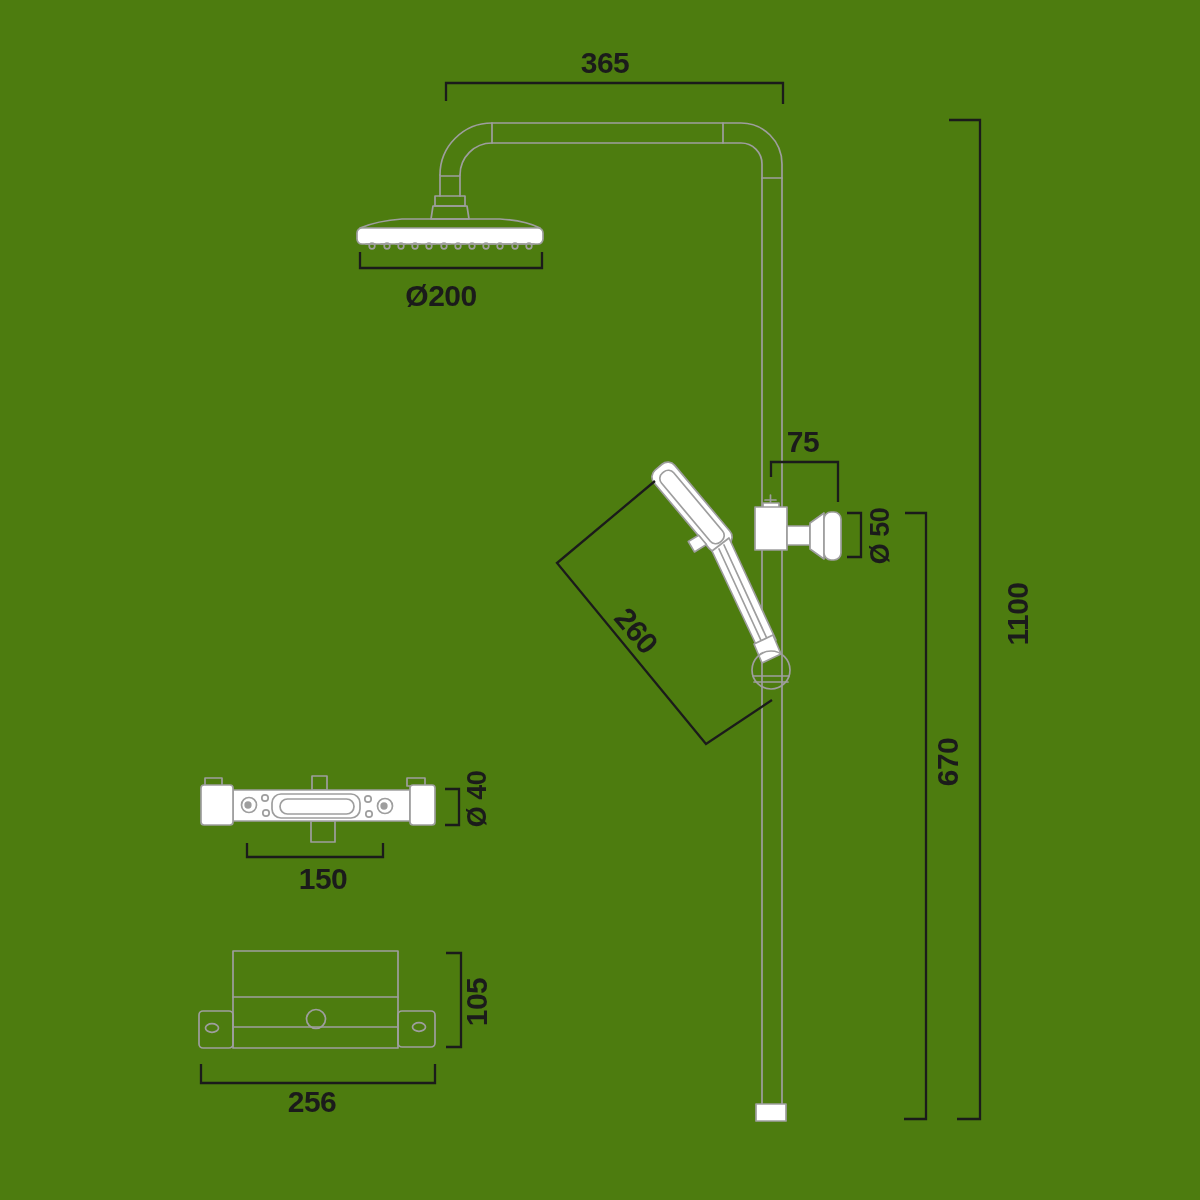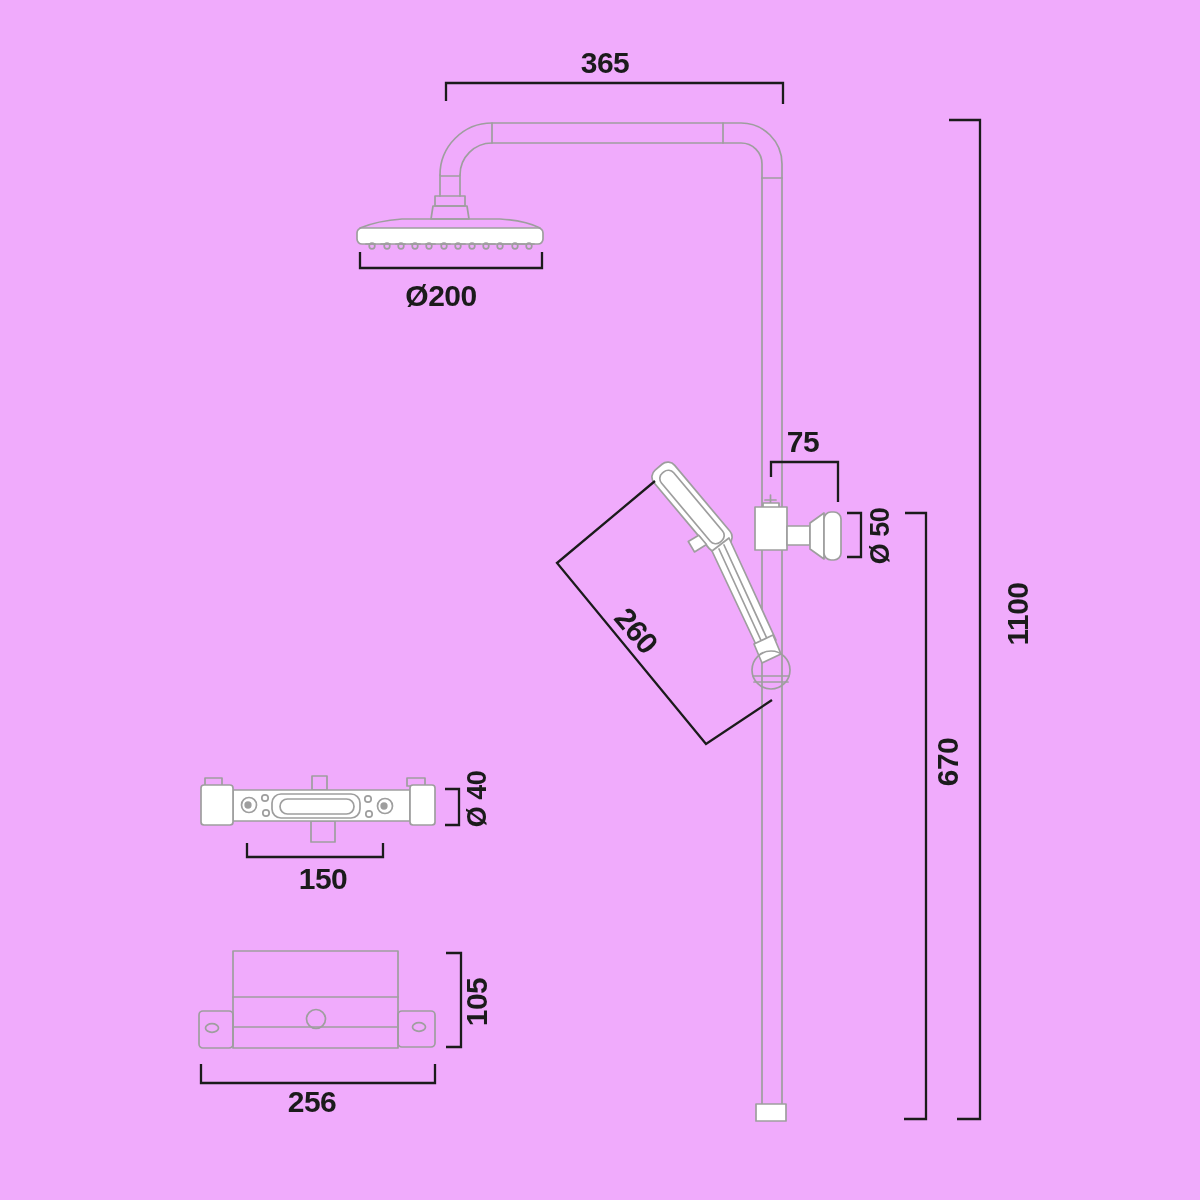--- a/index.html
+++ b/index.html
@@ -1,16 +1,16 @@
 <!DOCTYPE html>
 <html style="--dim: #1b1b1b; --product: #9e9e9e;"><head>
 <meta charset="utf-8">
 <style>
   html,body{margin:0;padding:0;background:#fff;}
-  .stage{position:relative;width:1200px;height:1200px;background:#f0abfc;overflow:hidden;text-align:center;}
+  .stage{position:relative;width:1200px;height:1200px;background:#4d7c0f;overflow:hidden;text-align:center;}
   svg{display:block;}
   .product{stroke:var(--product,#9e9e9e);stroke-width:1.7;fill:none;stroke-linejoin:round;stroke-linecap:round;}
   .pfill{fill:#fff;}
   .dashes{stroke-dasharray:9 6;}
   .dim{stroke:var(--dim,#1b1b1b);stroke-width:2.3;fill:none;stroke-linejoin:miter;stroke-linecap:butt;}
   .dim-label{fill:var(--dim,#1b1b1b);font-family:"Liberation Sans",sans-serif;font-weight:700;font-size:30px;
              text-anchor:middle;letter-spacing:-0.5px;}
   .dim-label.small{font-size:27px;}
 </style>
 </head>

